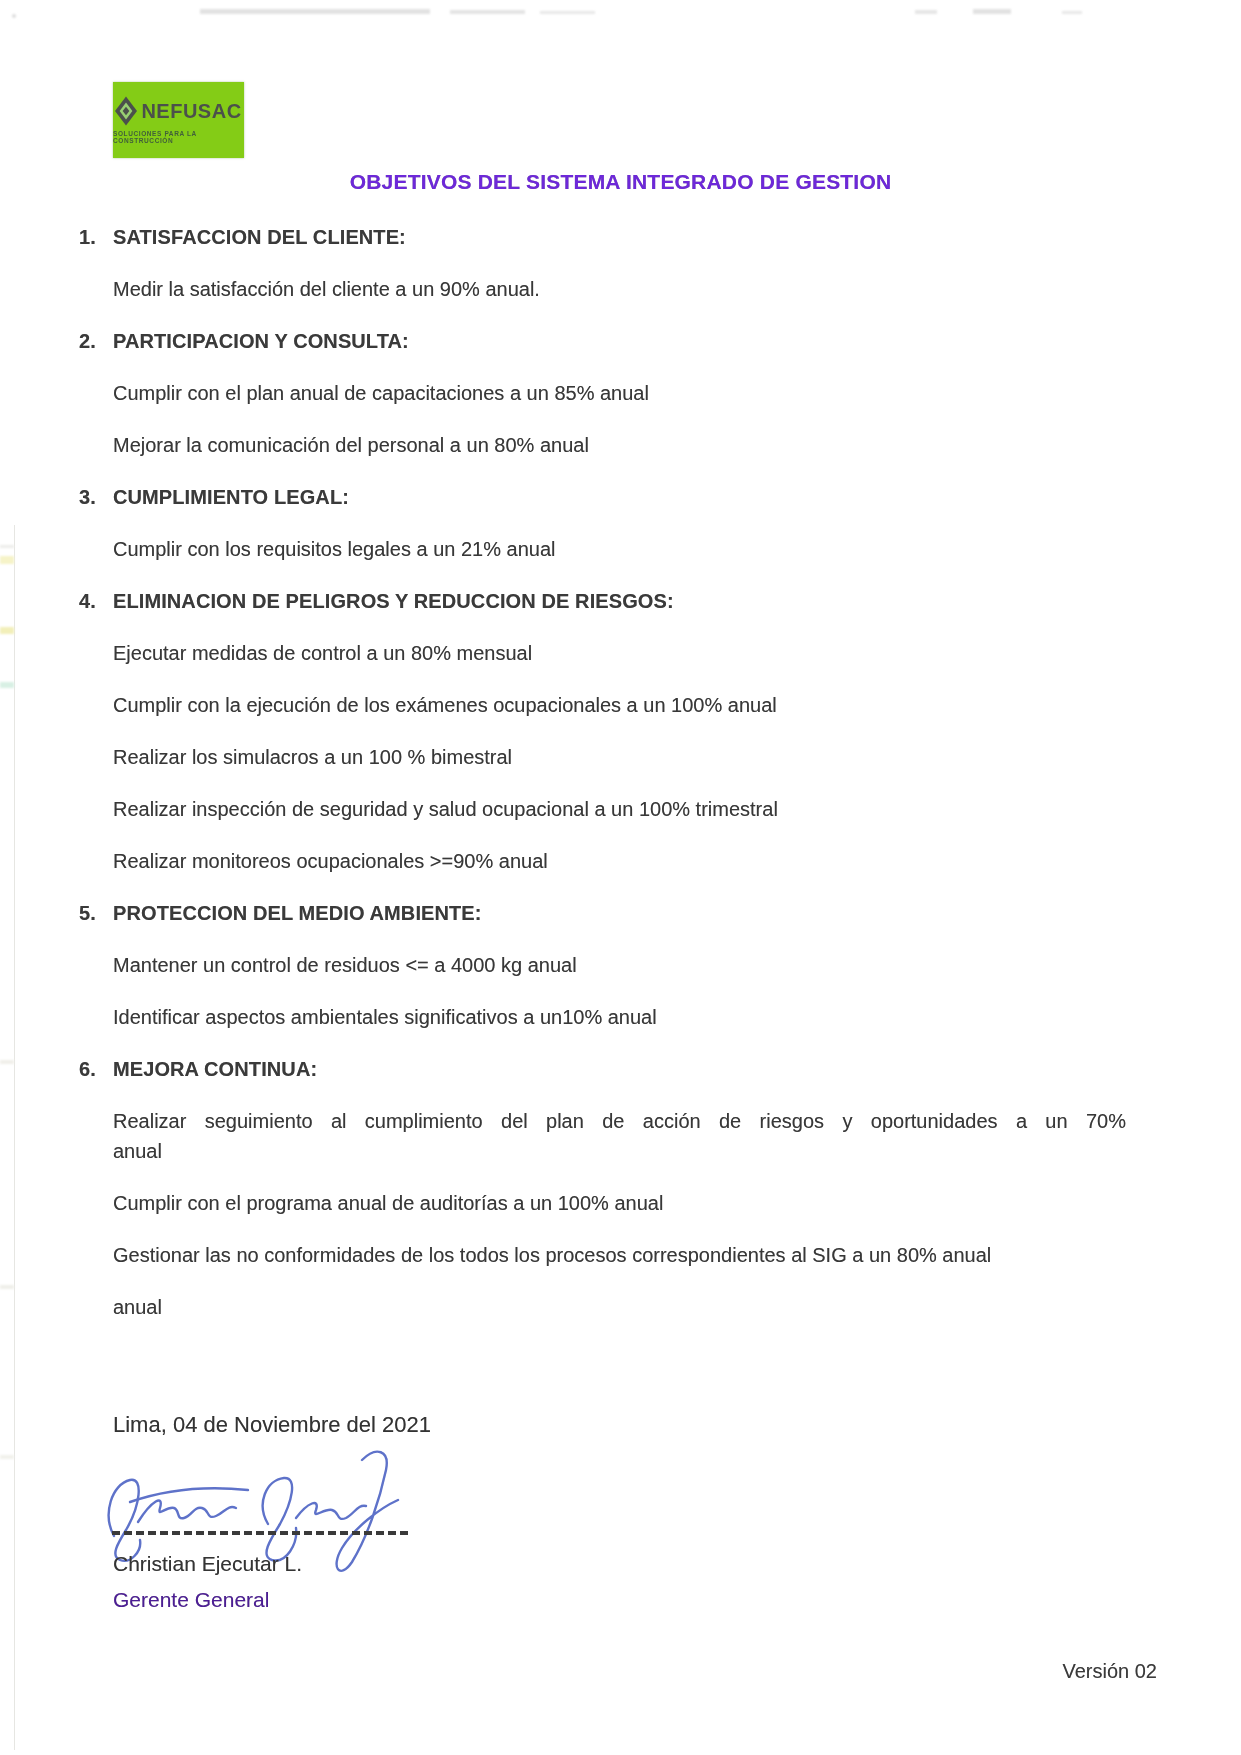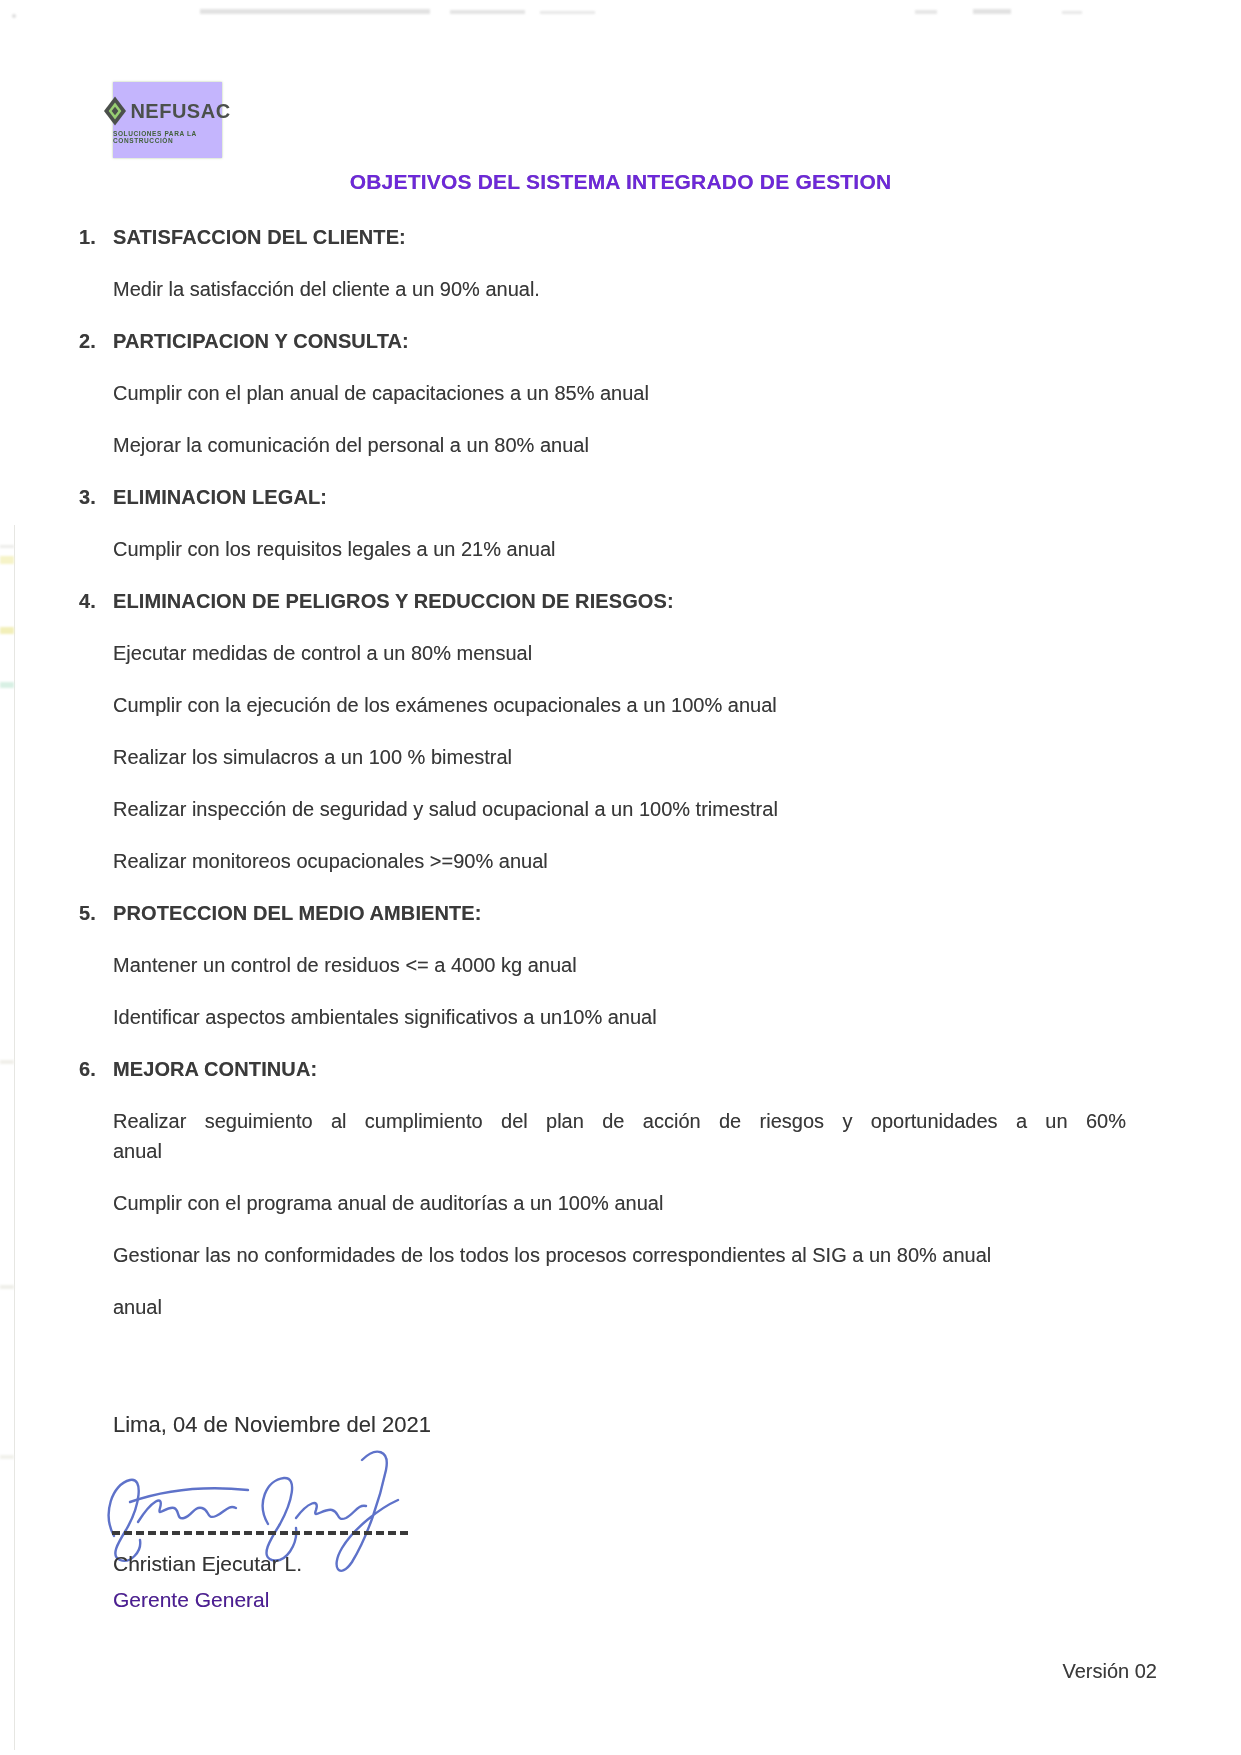--- a/index.html
+++ b/index.html
@@ -12,22 +12,22 @@
     overflow:hidden;
   }
   .page { position:absolute; inset:0; }
 
   
   .artifact { position:absolute; filter:blur(1px); }
 
   
   .logo {
     position:absolute; left:113px; top:82px;
-    width:109px; height:76px;
-    background:#c4b5fd;
+    width:131px; height:76px;
+    background:#84cc16;
     box-shadow:0 0 2px rgba(120,160,90,.6);
     display:flex; flex-direction:column; align-items:center; justify-content:center;
   }
   .logo-row { display:flex; align-items:center; gap:4px; }
   .logo-name {
     font-weight:bold; font-size:20px; letter-spacing:0.5px;
     color:#4b504b;
   }
   .logo-tagline {
     margin-top:4px;
@@ -131,40 +131,40 @@
       <section>
         <div class="heading"><span class="num">1.</span><span>SATISFACCION DEL CLIENTE:</span></div>
         <p class="item">Medir la satisfacción del cliente a un 90% anual.</p>
       </section>
       <section>
         <div class="heading"><span class="num">2.</span><span>PARTICIPACION Y CONSULTA:</span></div>
         <p class="item">Cumplir con el plan anual de capacitaciones a un 85% anual</p>
         <p class="item">Mejorar la comunicación del personal a un 80% anual</p>
       </section>
       <section>
-        <div class="heading"><span class="num">3.</span><span>ELIMINACION LEGAL:</span></div>
+        <div class="heading"><span class="num">3.</span><span>CUMPLIMIENTO LEGAL:</span></div>
         <p class="item">Cumplir con los requisitos legales a un 21% anual</p>
       </section>
       <section>
         <div class="heading"><span class="num">4.</span><span>ELIMINACION DE PELIGROS Y REDUCCION DE RIESGOS:</span></div>
         <p class="item">Ejecutar medidas de control a un 80% mensual</p>
         <p class="item">Cumplir con la ejecución de los exámenes ocupacionales a un 100% anual</p>
         <p class="item">Realizar los simulacros a un 100 % bimestral</p>
         <p class="item">Realizar inspección de seguridad y salud ocupacional a un 100% trimestral</p>
         <p class="item">Realizar monitoreos ocupacionales &gt;=90% anual</p>
       </section>
       <section>
         <div class="heading"><span class="num">5.</span><span>PROTECCION DEL MEDIO AMBIENTE:</span></div>
         <p class="item">Mantener un control de residuos &lt;= a 4000 kg anual</p>
         <p class="item">Identificar aspectos ambientales significativos a un10% anual</p>
       </section>
       <section>
         <div class="heading"><span class="num">6.</span><span>MEJORA CONTINUA:</span></div>
         <p class="item">
-          <span class="jline">Realizar seguimiento al cumplimiento del plan de acción de riesgos y oportunidades a un 60%</span>
+          <span class="jline">Realizar seguimiento al cumplimiento del plan de acción de riesgos y oportunidades a un 70%</span>
           <span class="lline">anual</span>
         </p>
         <p class="item">Cumplir con el programa anual de auditorías a un 100% anual</p>
         <p class="item">Gestionar las no conformidades de los todos los procesos correspondientes al SIG a un 80% anual</p>
         <p class="item">
           <span class="lline">anual</span>
         </p>
       </section>
     </div>
 

